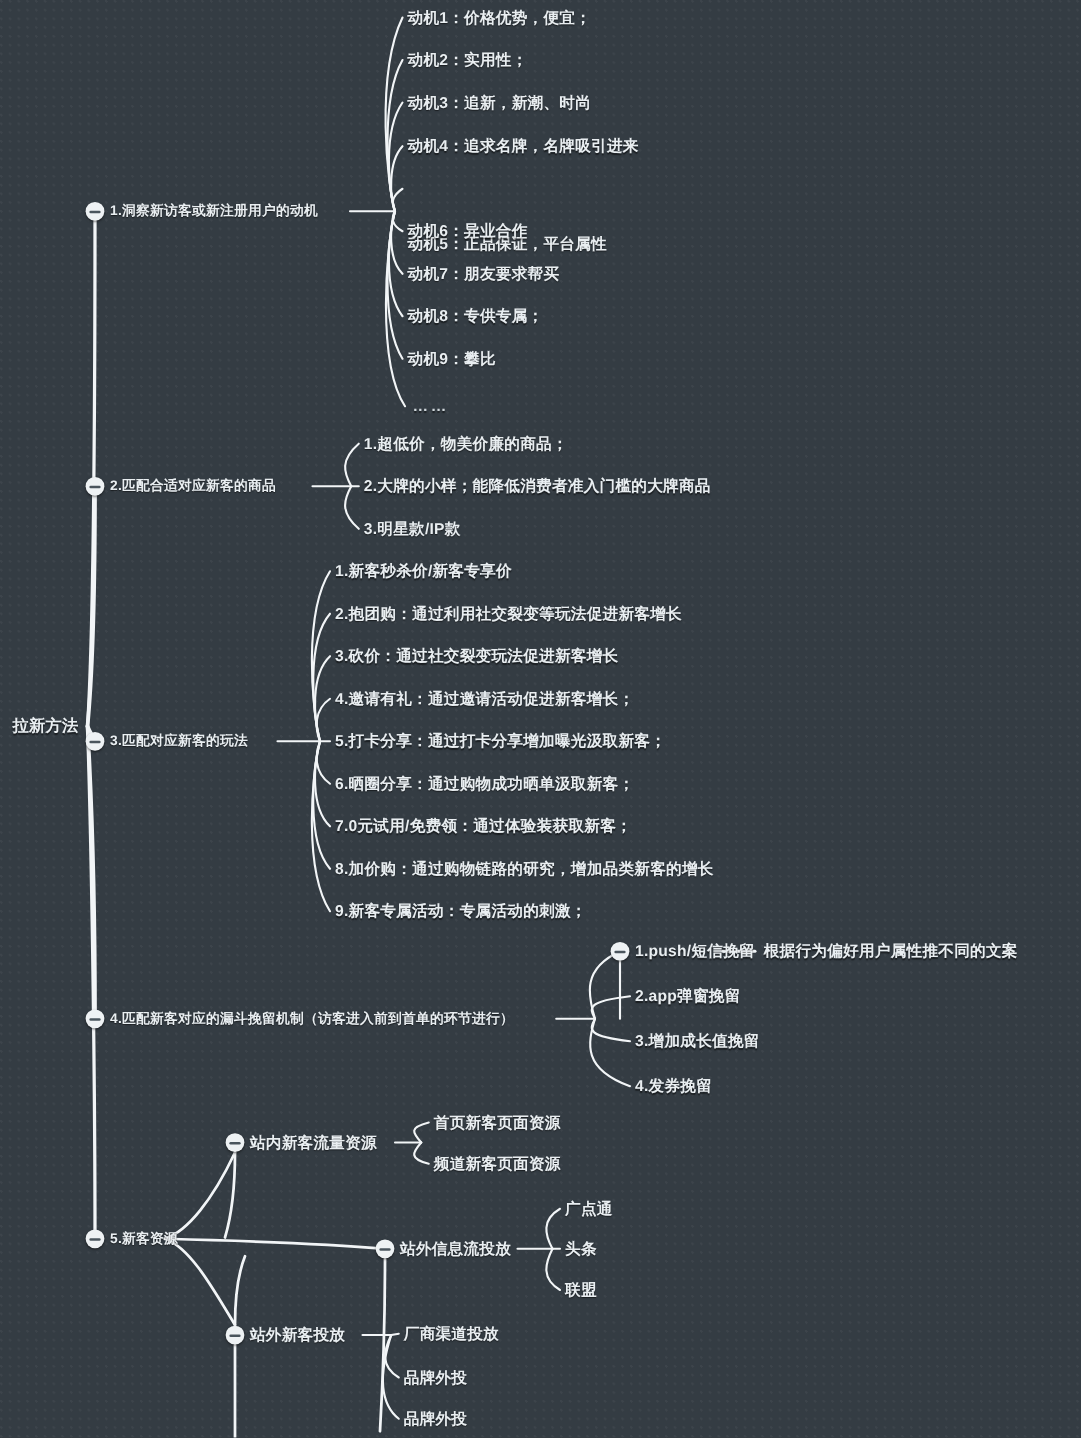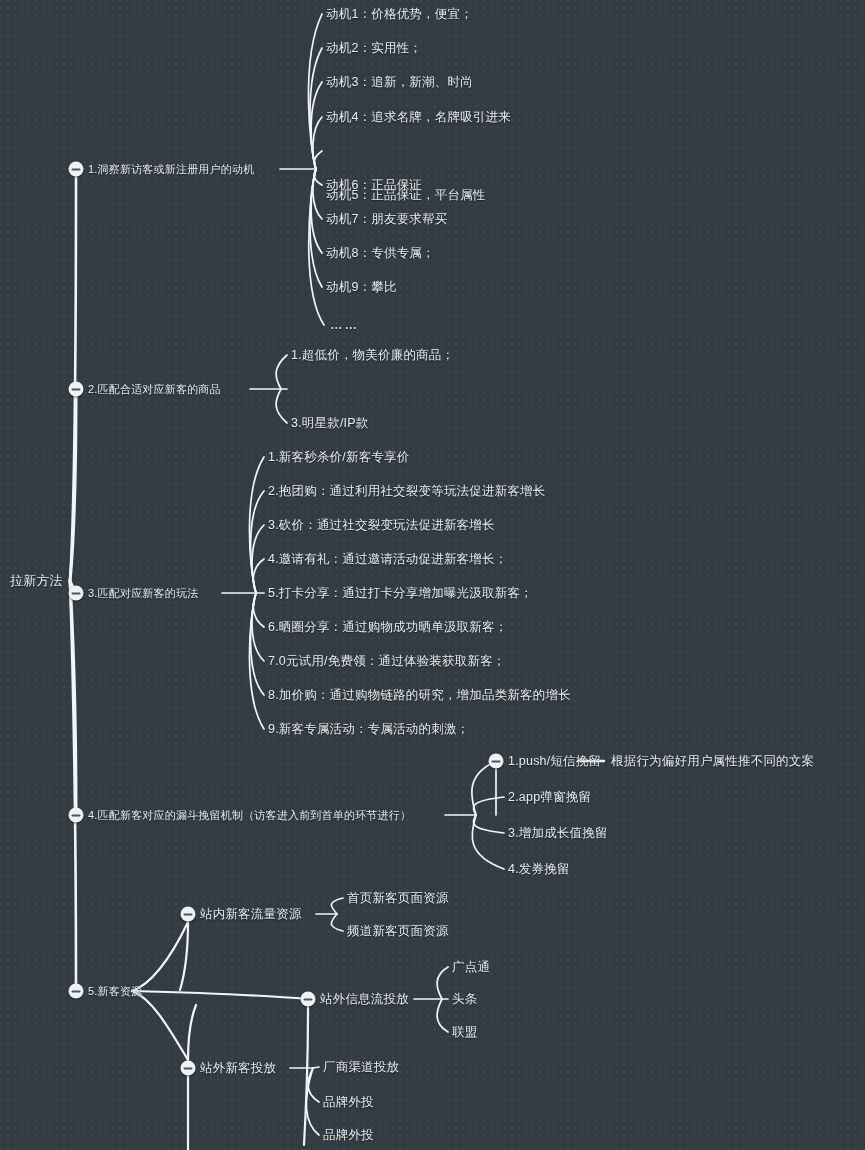--- a/index.html
+++ b/index.html
@@ -20,21 +20,21 @@
   }
   #wires{
     position:absolute;left:0;top:0;width:865px;height:1150px;
     pointer-events:none;
   }
   .node{
     position:absolute;
     white-space:nowrap;
     color:#e9eef1;
     font-size:12.5px;
-    font-weight:400;
+    font-weight:700;
     letter-spacing:0.2px;
     line-height:16px;
     transform:translateY(-50%);
     text-shadow:0 1px 1px rgba(0,0,0,0.55);
   }
   .node.root{font-size:13px;}
   .node.lvl1{font-size:11px;}
   .node.lvl2{font-size:12.5px;}
   .node.lvl3{font-size:12.5px;}
   .node.dots{letter-spacing:2px;color:#cfd6da;font-weight:700;}
@@ -137,29 +137,30 @@
 
   <div class="node root" style="left:10px;top:581px;">拉新方法</div>
 
   <div class="toggle" style="left:76px;top:169px;"></div>
   <div class="node lvl1" style="left:88px;top:169px;">1.洞察新访客或新注册用户的动机</div>
   <div class="node lvl2" style="left:326px;top:14px;">动机1：价格优势，便宜；</div>
   <div class="node lvl2" style="left:326px;top:48px;">动机2：实用性；</div>
   <div class="node lvl2" style="left:326px;top:82px;">动机3：追新，新潮、时尚</div>
   <div class="node lvl2" style="left:326px;top:117px;">动机4：追求名牌，名牌吸引进来</div>
   <div class="node lvl2" style="left:326px;top:151px;margin-top:44px;">动机5：正品保证，平台属性</div>
-  <div class="node lvl2" style="left:326px;top:185px;">动机6：正品保证</div>
+  <div class="node lvl2" style="left:326px;top:185px;">动机6：异业合作</div>
   <div class="node lvl2" style="left:326px;top:219px;">动机7：朋友要求帮买</div>
   <div class="node lvl2" style="left:326px;top:253px;">动机8：专供专属；</div>
   <div class="node lvl2" style="left:326px;top:287px;">动机9：攀比</div>
   <div class="node lvl2 dots" style="left:330px;top:325px;">……</div>
 
   <div class="toggle" style="left:76px;top:389px;"></div>
   <div class="node lvl1" style="left:88px;top:389px;">2.匹配合适对应新客的商品</div>
   <div class="node lvl2" style="left:291px;top:355px;">1.超低价，物美价廉的商品；</div>
+  <div class="node lvl2" style="left:291px;top:389px;">2.大牌的小样；能降低消费者准入门槛的大牌商品</div>
   <div class="node lvl2" style="left:291px;top:423px;">3.明星款/IP款</div>
 
   <div class="toggle" style="left:76px;top:593px;"></div>
   <div class="node lvl1" style="left:88px;top:593px;">3.匹配对应新客的玩法</div>
   <div class="node lvl2" style="left:268px;top:457px;">1.新客秒杀价/新客专享价</div>
   <div class="node lvl2" style="left:268px;top:491px;">2.抱团购：通过利用社交裂变等玩法促进新客增长</div>
   <div class="node lvl2" style="left:268px;top:525px;">3.砍价：通过社交裂变玩法促进新客增长</div>
   <div class="node lvl2" style="left:268px;top:559px;">4.邀请有礼：通过邀请活动促进新客增长；</div>
   <div class="node lvl2" style="left:268px;top:593px;">5.打卡分享：通过打卡分享增加曝光汲取新客；</div>
   <div class="node lvl2" style="left:268px;top:627px;">6.晒圈分享：通过购物成功晒单汲取新客；</div>

